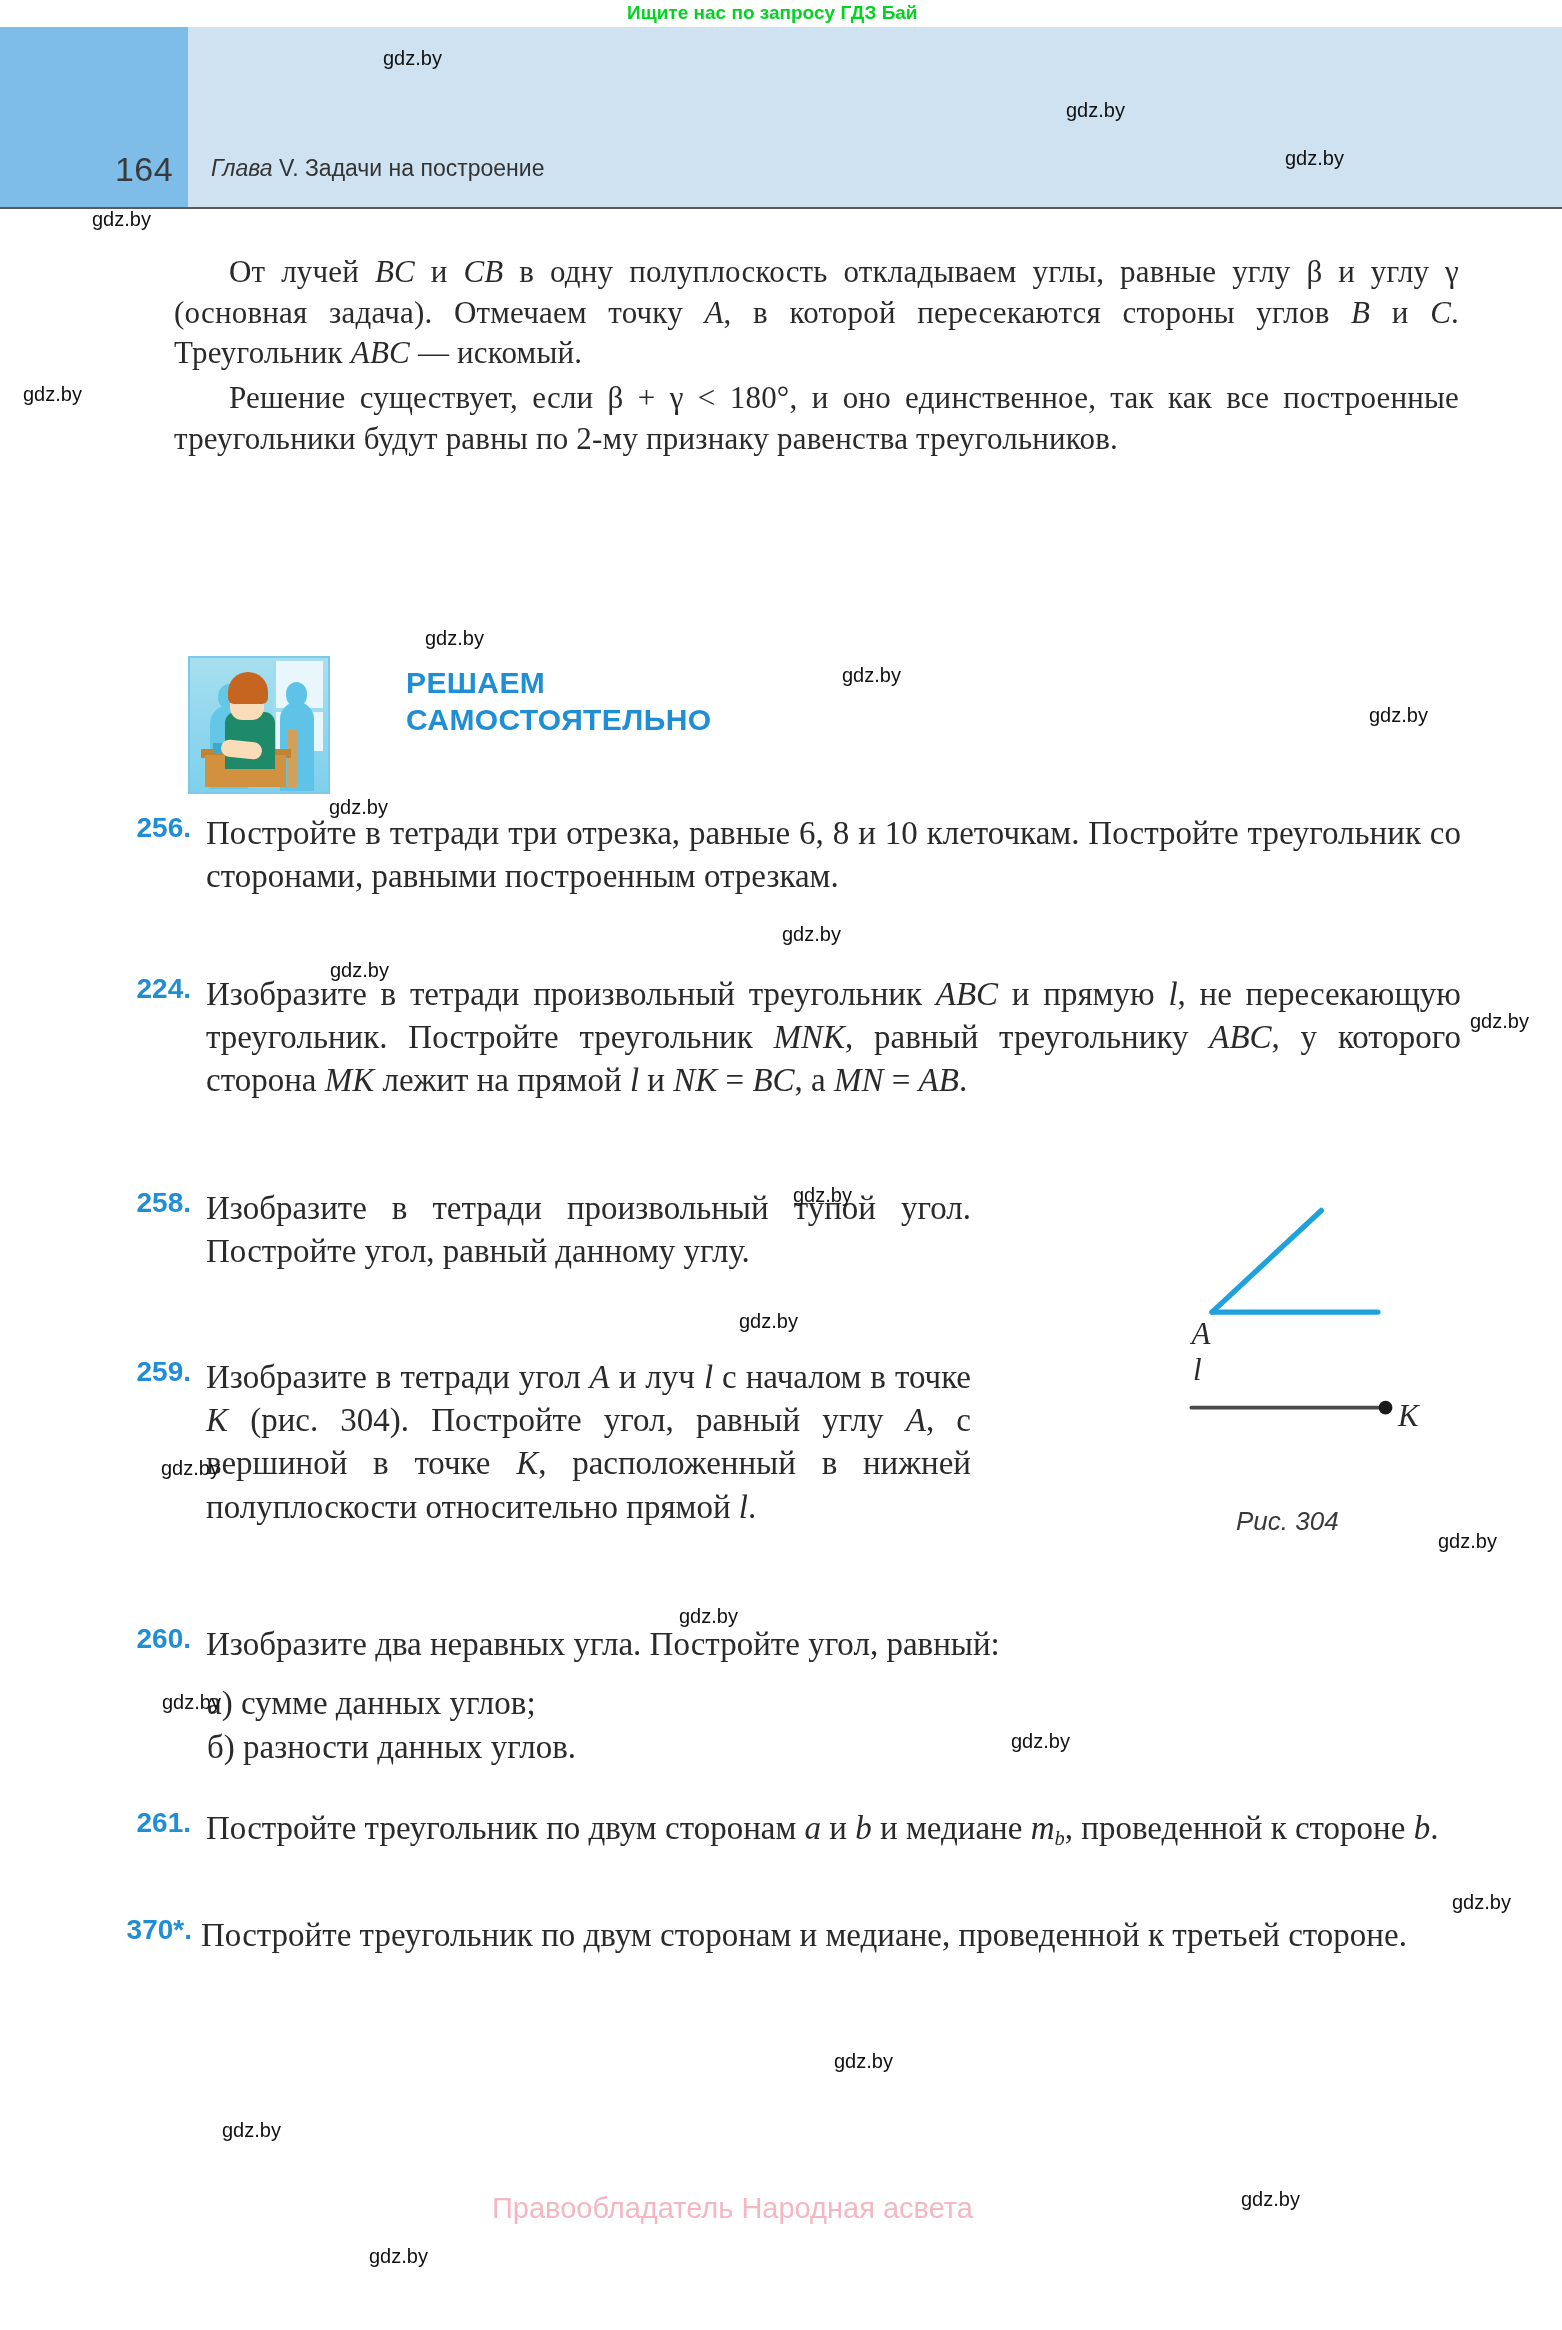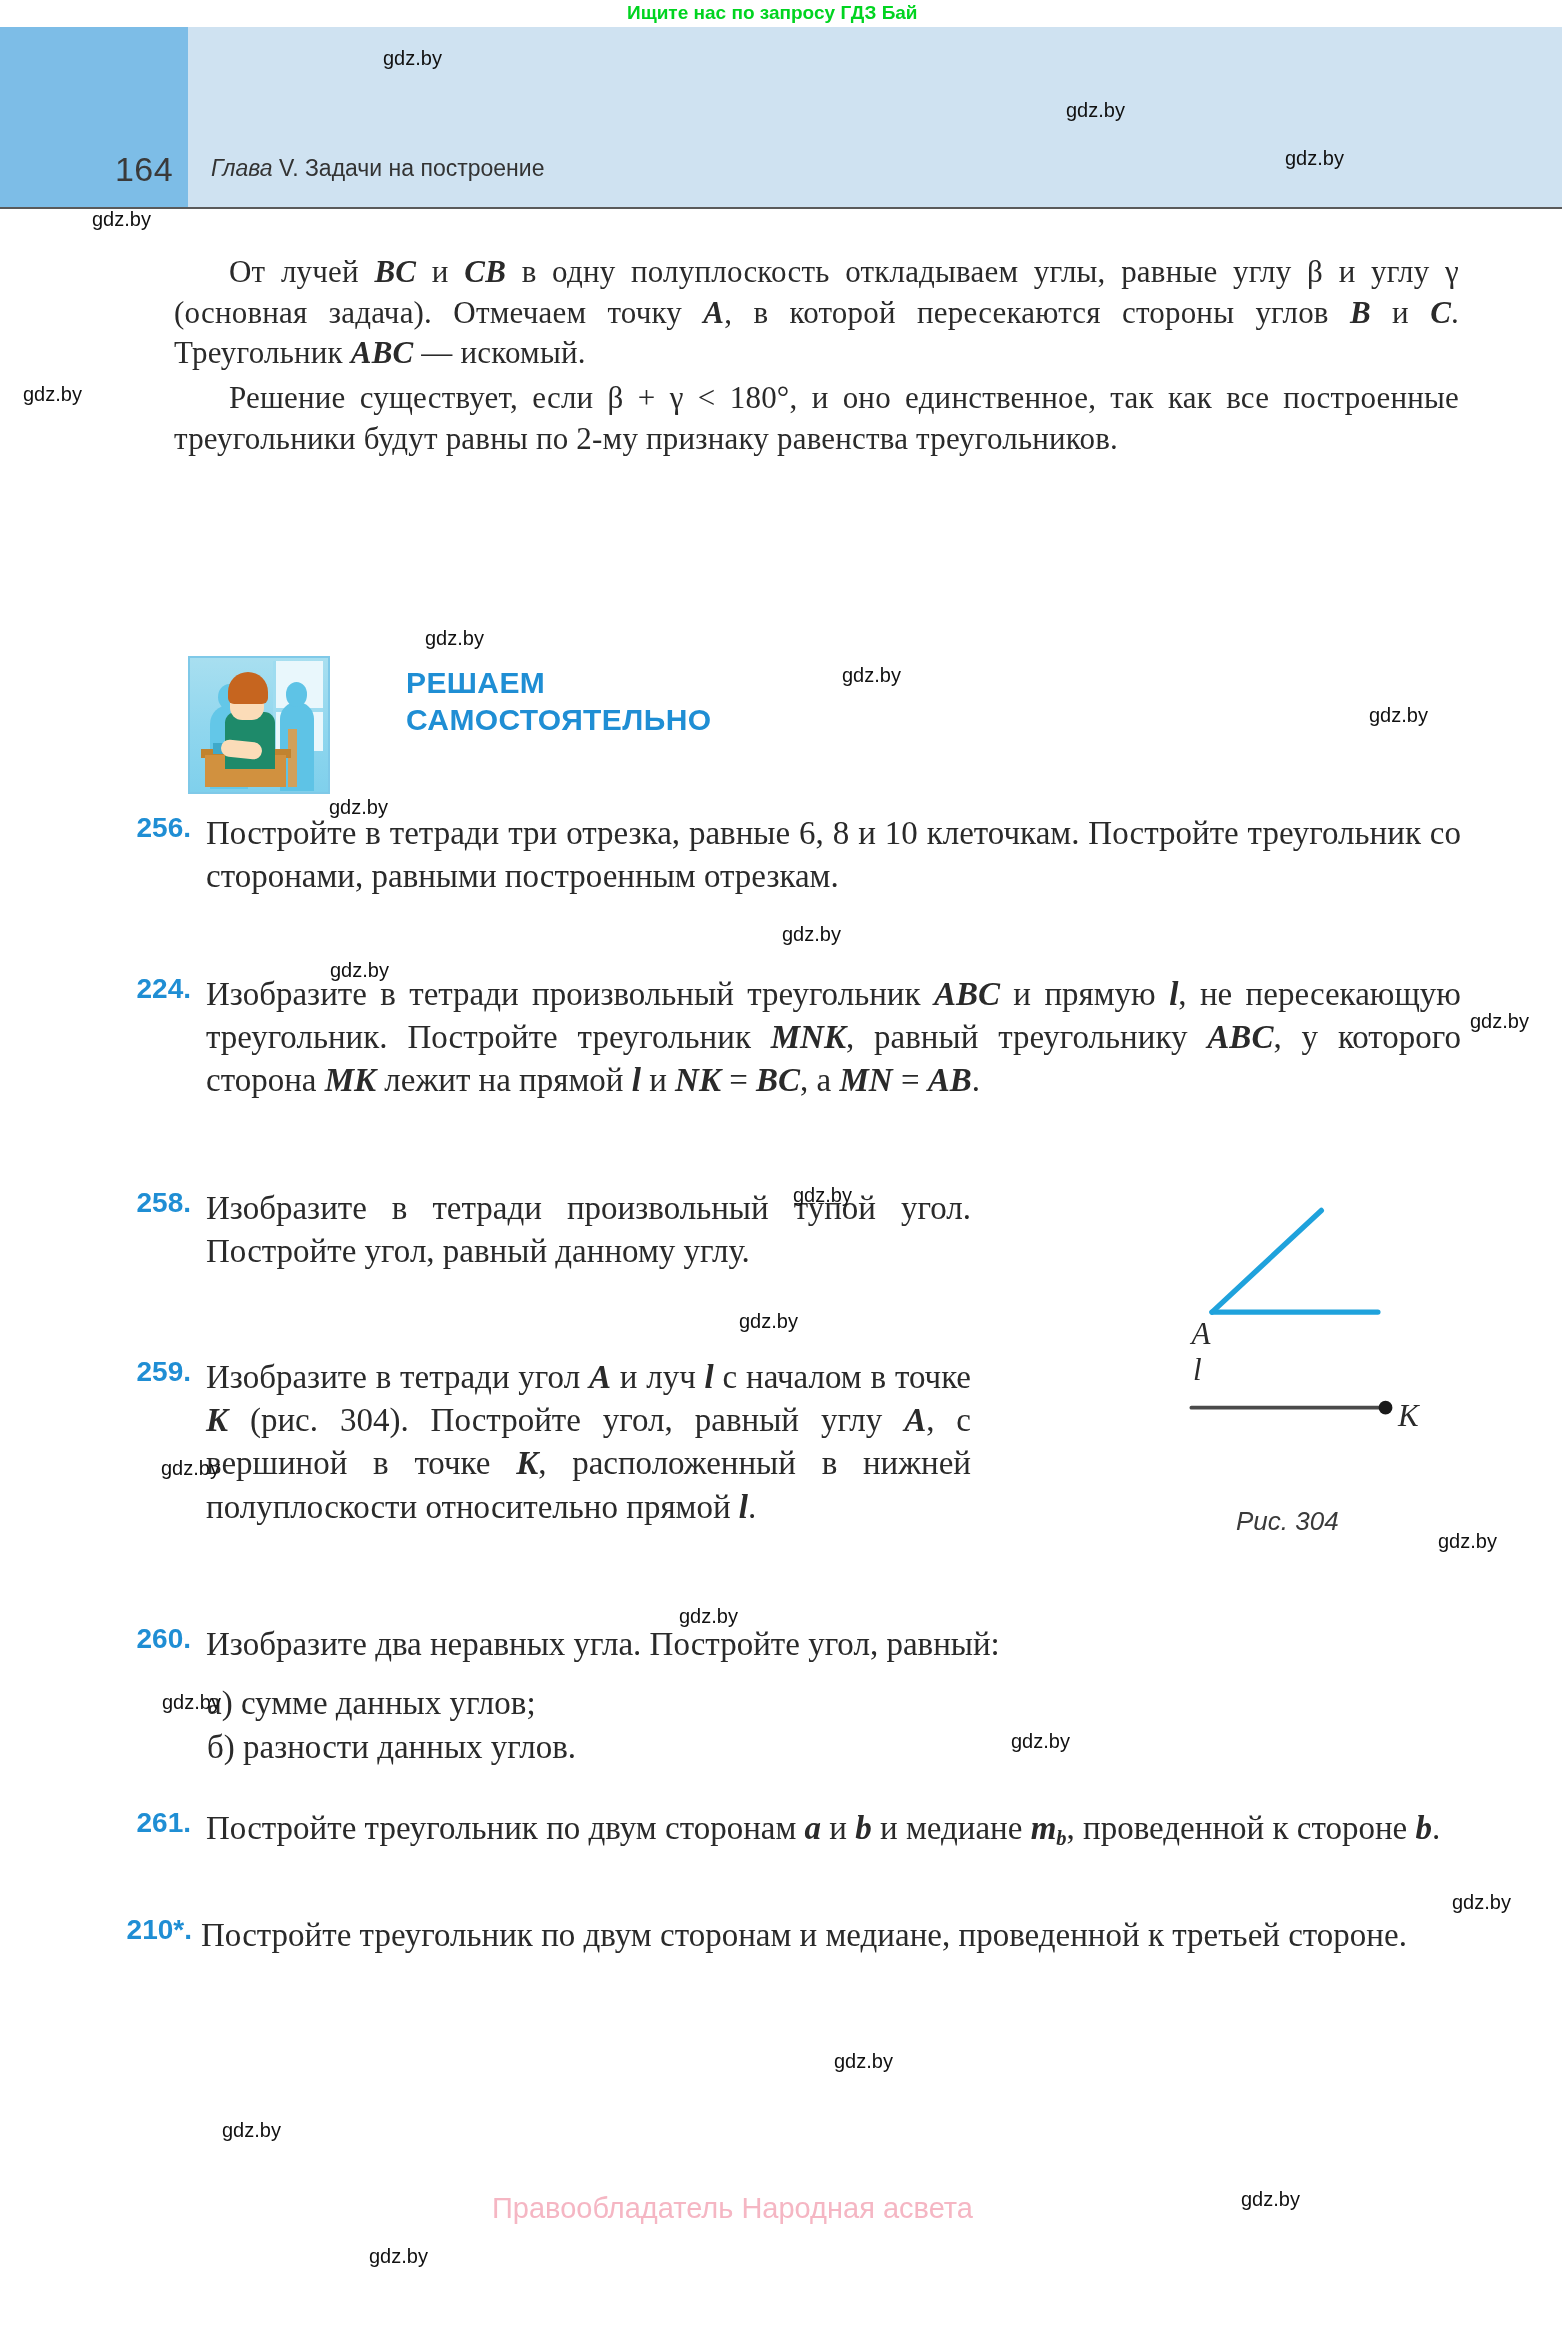--- a/index.html
+++ b/index.html
@@ -80,21 +80,21 @@
     margin:0 0 0 0;
     font-size:31px;
     line-height:1.31;
     color:#2a2a2a;
     text-align:justify;
     text-align-last:left;
     text-indent:55px;
     letter-spacing:0.2px;
   }
   p.para.second{margin-top:4.6px;}
-  .mi{font-style:italic;font-weight:bold;}
+  .mi{font-style:italic;}
 
   
   .solve-block{
     position:absolute;
     left:188px; top:656px;
     width:918px;
     height:145px;
   }
   .solve-img{
     position:absolute;
@@ -317,21 +317,21 @@
 </div>
 
 <div class="ex" style="left:84px; top:1807px; width:1377px;">
   <div class="ex-num">261.</div>
   <div class="ex-body" style="width:1255px;">
     Постройте треугольник по двум сторонам <span class="mi">a</span> и <span class="mi">b</span> и медиане <span class="mi">m<span class="sub">b</span></span>, проведенной к стороне <span class="mi">b</span>.
   </div>
 </div>
 
 <div class="ex" style="left:77px; top:1914px; width:1377px;">
-  <div class="ex-num" style="width:115px;">210*.</div>
+  <div class="ex-num" style="width:115px;">370*.</div>
   <div class="ex-body" style="left:124px; width:1255px;">Постройте треугольник по двум сторонам и медиане, проведенной к третьей стороне.</div>
 </div>
 
 <div class="copyright">Правообладатель Народная асвета</div>
 <div class="site-footer">gdz by  //  гдз бай  //  гдз by</div>
 
 <div id="watermark-layer">
     <div class="wm" style="left: 383px; top: 47px; font-size: 20px;">gdz.by</div>
     <div class="wm" style="left: 1066px; top: 99px; font-size: 20px;">gdz.by</div>
     <div class="wm" style="left: 1285px; top: 147px; font-size: 20px;">gdz.by</div>

